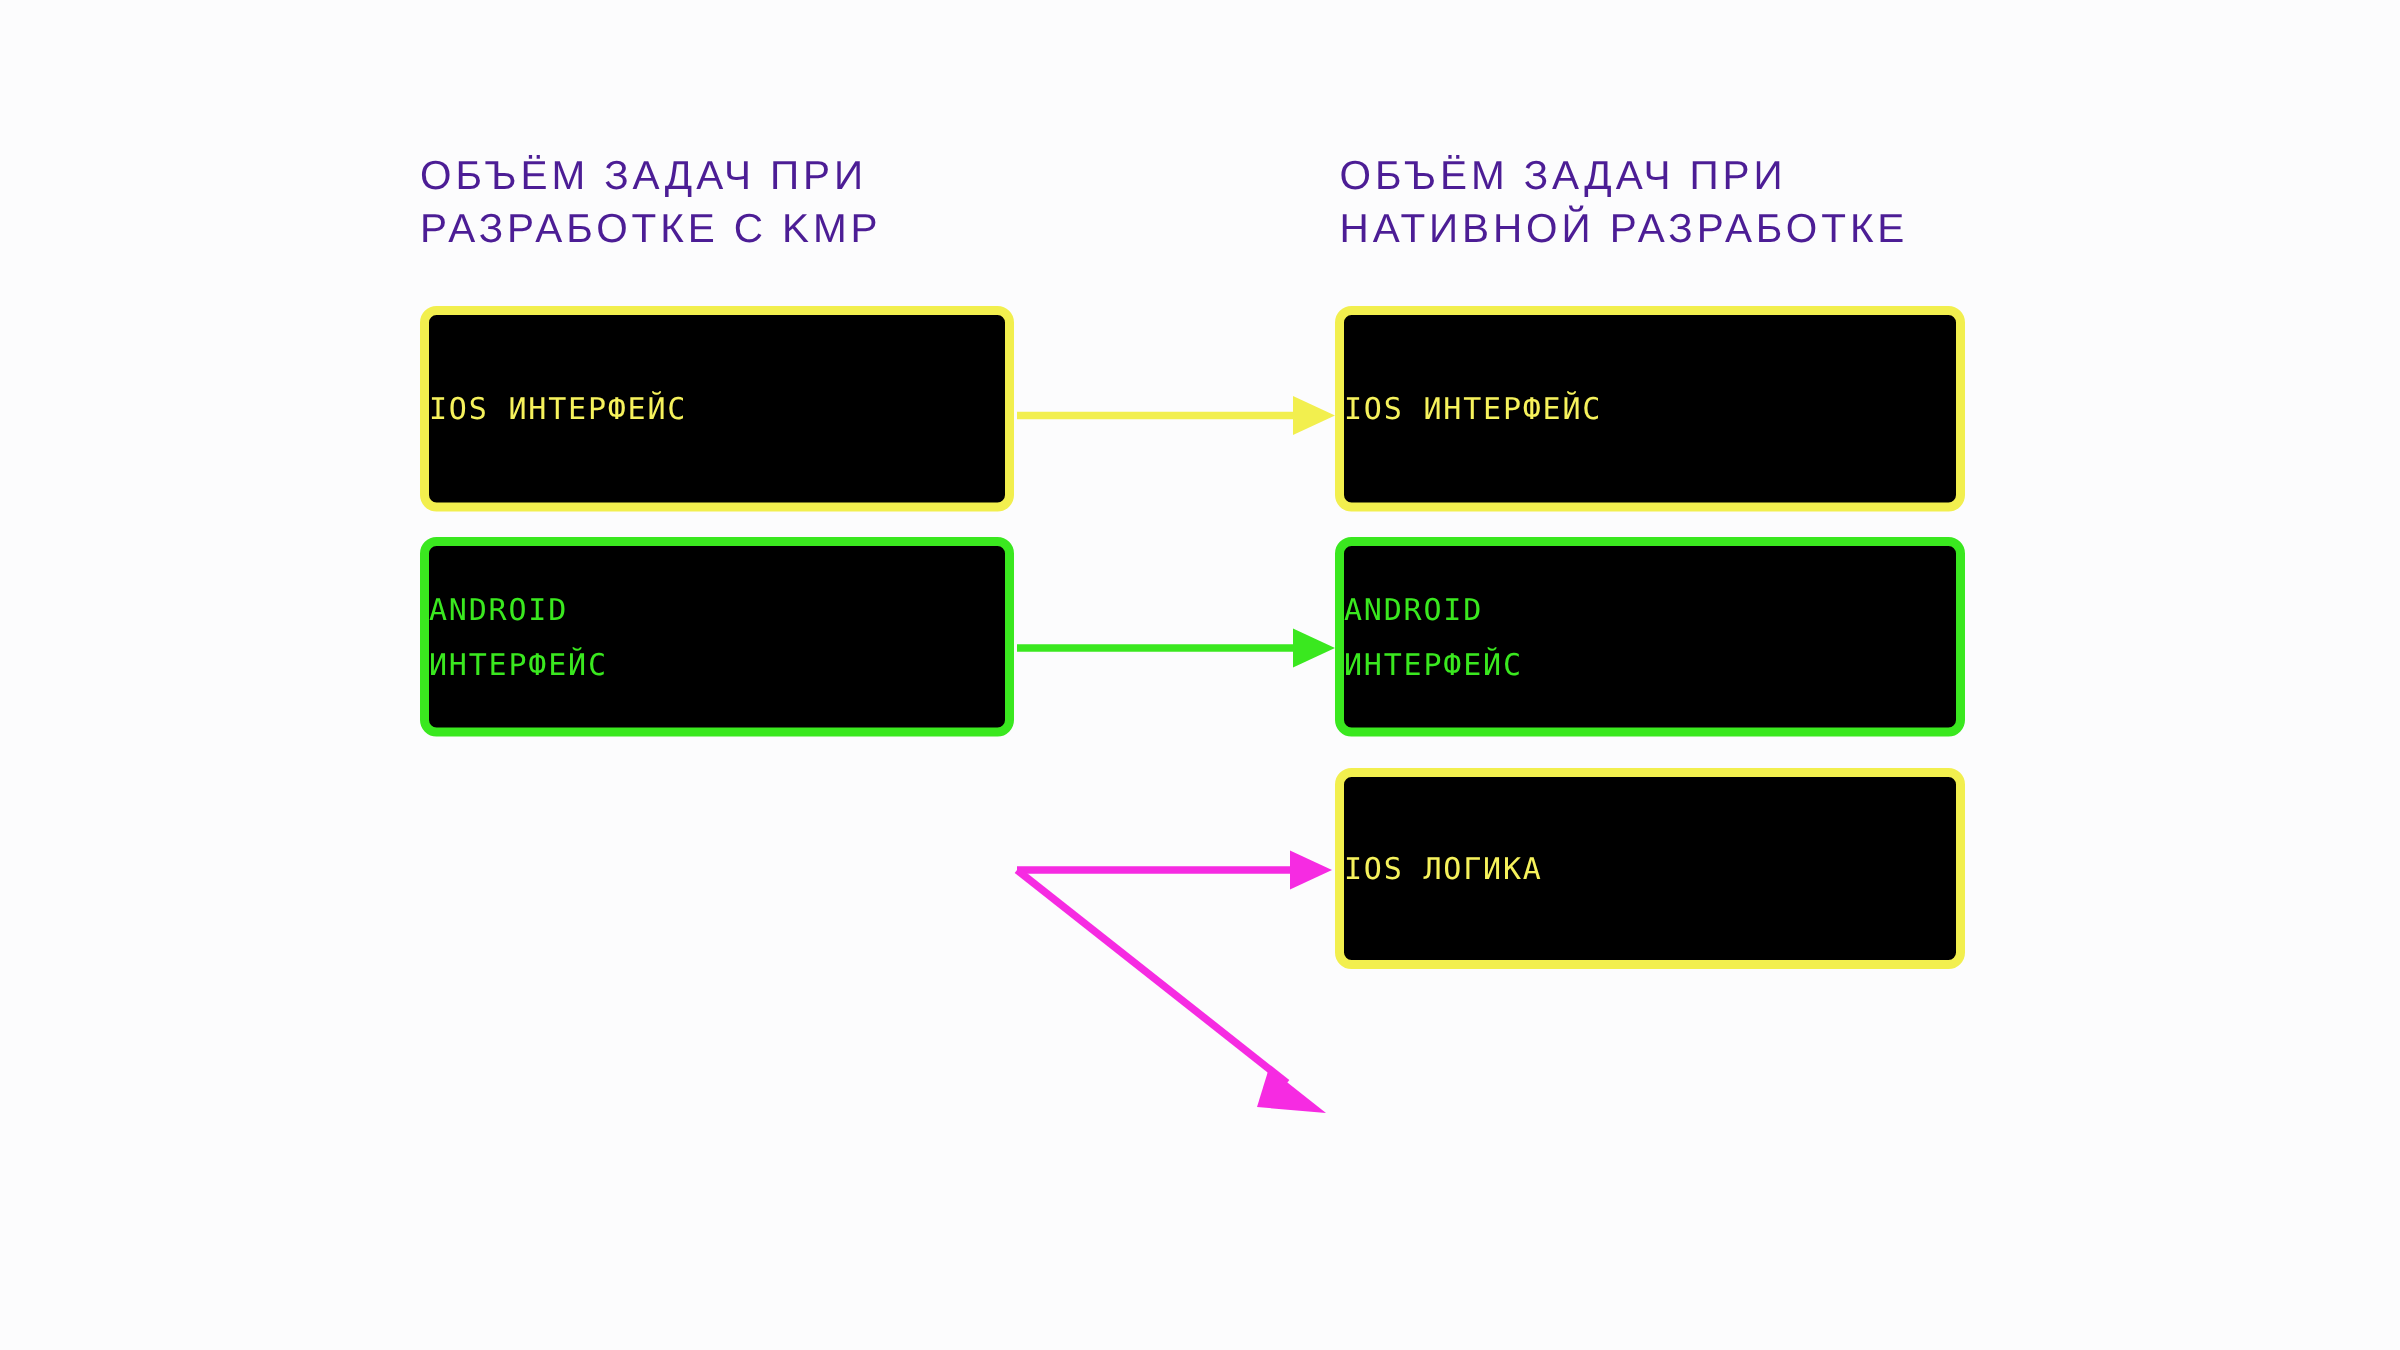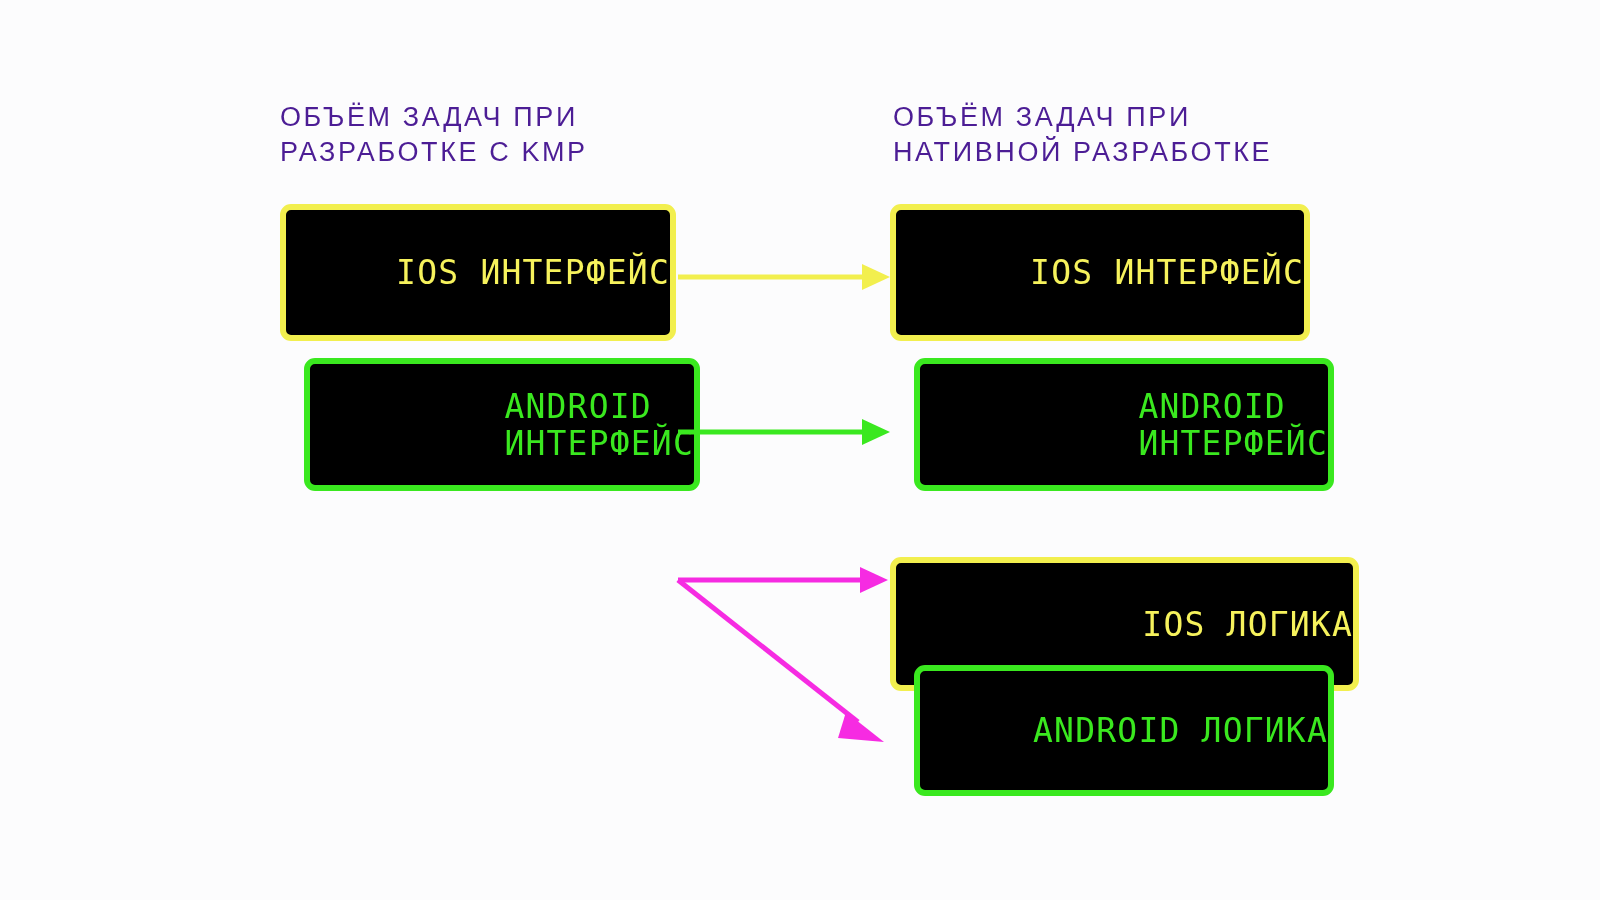--- a/index.html
+++ b/index.html
@@ -36,41 +36,41 @@
   
   .node {
     position: absolute;
     background: #000000;
     border-style: solid;
     border-width: 6px;
     border-radius: 11px;
     box-sizing: border-box;
     display: flex;
     align-items: center;
-    justify-content: flex-end;
+    justify-content: flex-start;
     font-family: "DejaVu Sans Mono", monospace;
-    font-size: 33px;
+    font-size: 20px;
     line-height: 37px;
     letter-spacing: 1.2px;
     white-space: pre-line;
     text-align: left;
   }
   .node.yellow { border-color: #f2ef4e; color: #f6f25c; }
-  .node.green  { border-color: #3ae81f; color: #3ae81f; margin-left: 24px; }
+  .node.green  { border-color: #3ae81f; color: #3ae81f; }
   .node.pink   { border-color: #f62be2; color: #f62be2; }
 
   
   #node-kmp-ios-ui      { left: 280px; top: 204px; width: 396px; height: 137px; }
   #node-kmp-android-ui  { left: 280px; top: 358px; width: 396px; height: 133px; }
   #node-kmp-logic       { left: 280px; top: 512px; width: 396px; height: 134px; }
 
   
   #node-native-ios-ui      { left: 890px; top: 204px; width: 420px; height: 137px; }
   #node-native-android-ui  { left: 890px; top: 358px; width: 420px; height: 133px; }
-  #node-native-ios-logic   { left: 890px; top: 512px; width: 469px; height: 134px; margin-top: 45px; }
+  #node-native-ios-logic   { left: 890px; top: 512px; width: 420px; height: 134px; }
   #node-native-android-logic { left: 890px; top: 665px; width: 420px; height: 131px; }
 
   
   #arrows {
     position: absolute;
     left: 0;
     top: 0;
     width: 1600px;
     height: 900px;
     pointer-events: none;
@@ -103,23 +103,20 @@
 
   <div class="node green" id="node-native-android-ui">
     <span>ANDROID
 ИНТЕРФЕЙС</span>
   </div>
 
   <div class="node yellow" id="node-native-ios-logic">
     <span>IOS ЛОГИКА</span>
   </div>
 
-  <div class="node green" id="node-native-android-logic">
-    <span>ANDROID ЛОГИКА</span>
-  </div>
 
   <svg id="arrows" viewBox="0 0 1600 900">
 
     <g>
       <line x1="678" y1="277" x2="862" y2="277" stroke="#f2ef4e" stroke-width="5"></line>
       <polygon points="862,264 890,277 862,290" fill="#f2ef4e"></polygon>
     </g>
 
     <g>
       <line x1="678" y1="432" x2="862" y2="432" stroke="#3ae81f" stroke-width="5"></line>

